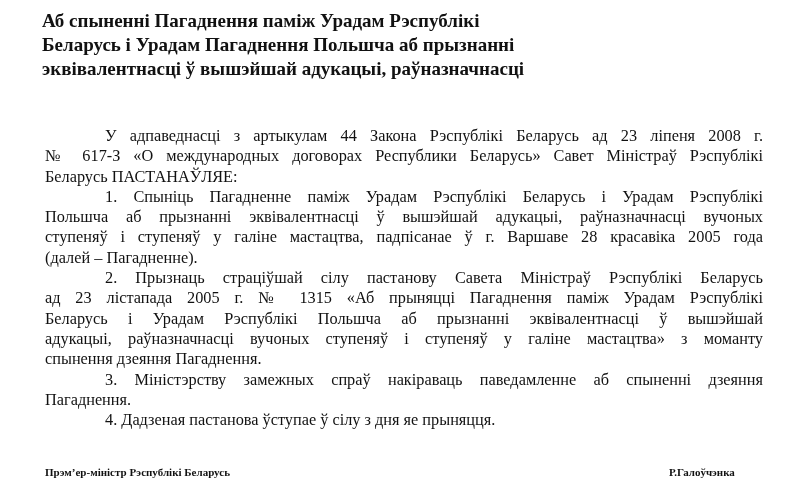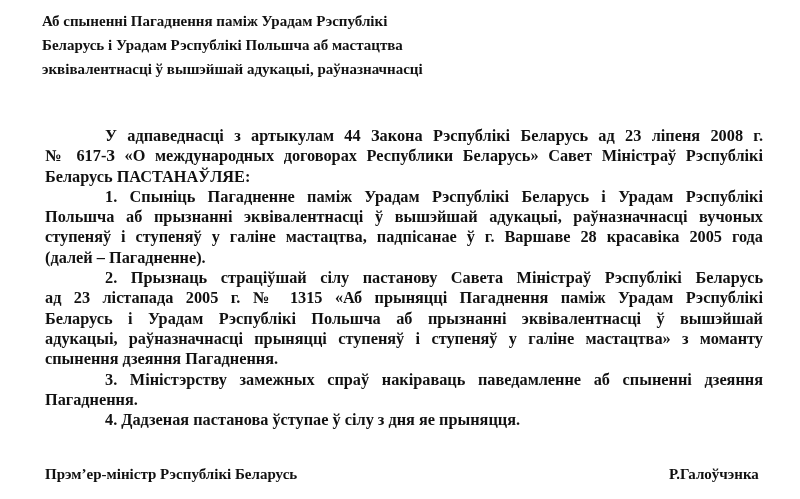--- a/index.html
+++ b/index.html
@@ -1,36 +1,36 @@
 <!DOCTYPE html>
 <html><head>
 <meta charset="utf-8">
 <style>
   html, body { margin: 0; padding: 0; background: #ffffff; }
   body { width: 800px; height: 499px; overflow: hidden; position: relative;
          font-family: "Liberation Serif", "DejaVu Serif", serif; color: #111; }
   .title { position: absolute; left: 42px; top: 9px; width: 560px;
-           font-weight: bold; font-size: 15px; line-height: 24px; }
+           font-weight: bold; font-size: 19px; line-height: 24px; }
   .title div { white-space: nowrap; }
   .body { position: absolute; left: 45px; top: 126px; width: 718px;
           font-size: 16.3px; line-height: 20.3px; }
-  .para { text-align: justify; text-align-last: left; font-weight: bold; }
+  .para { text-align: justify; text-align-last: left; }
   .line { display: block; white-space: nowrap; text-align-last: justify; }
   .line.last { text-align-last: left; }
-  .sig { position: absolute; top: 466px; font-weight: bold; font-size: 15px;
+  .sig { position: absolute; top: 466px; font-weight: bold; font-size: 11px;
          white-space: nowrap; }
   .sig.left { left: 45px; }
   .sig.right { left: 661px; margin-left: 8px; }
 </style>
 </head>
 <body>
 
 <div class="title">
   <div>Аб спыненні Пагаднення паміж Урадам Рэспублікі</div>
-  <div>Беларусь і Урадам Рэспублікі Польшча аб мастацтва</div>
+  <div>Беларусь і Урадам Пагаднення Польшча аб прызнанні</div>
   <div>эквівалентнасці ў вышэйшай адукацыі, раўназначнасці</div>
 </div>
 
 <div class="body">
   <div class="para">
     <span class="line" style="padding-left:60px">У адпаведнасці з артыкулам 44 Закона Рэспублікі Беларусь ад 23 ліпеня 2008 г.</span>
     <span class="line">№ 617-З «О международных договорах Республики Беларусь» Савет Міністраў Рэспублікі</span>
     <span class="line last">Беларусь ПАСТАНАЎЛЯЕ:</span>
   </div>
 
@@ -38,21 +38,21 @@
     <span class="line" style="padding-left:60px">1. Спыніць Пагадненне паміж Урадам Рэспублікі Беларусь і Урадам Рэспублікі</span>
     <span class="line">Польшча аб прызнанні эквівалентнасці ў вышэйшай адукацыі, раўназначнасці вучоных</span>
     <span class="line">ступеняў і ступеняў у галіне мастацтва, падпісанае ў г. Варшаве 28 красавіка 2005 года</span>
     <span class="line last">(далей – Пагадненне).</span>
   </div>
 
   <div class="para">
     <span class="line" style="padding-left:60px">2. Прызнаць страціўшай сілу пастанову Савета Міністраў Рэспублікі Беларусь</span>
     <span class="line">ад 23 лістапада 2005 г. № 1315 «Аб прыняцці Пагаднення паміж Урадам Рэспублікі</span>
     <span class="line">Беларусь і Урадам Рэспублікі Польшча аб прызнанні эквівалентнасці ў вышэйшай</span>
-    <span class="line">адукацыі, раўназначнасці прыняцці ступеняў і ступеняў у галіне мастацтва» з моманту</span>
+    <span class="line">адукацыі, раўназначнасці вучоных ступеняў і ступеняў у галіне мастацтва» з моманту</span>
     <span class="line last">спынення дзеяння Пагаднення.</span>
   </div>
 
   <div class="para">
     <span class="line" style="padding-left:60px">3. Міністэрству замежных спраў накіраваць паведамленне аб спыненні дзеяння</span>
     <span class="line last">Пагаднення.</span>
   </div>
 
   <div class="para">
     <span class="line last" style="padding-left:60px">4. Дадзеная пастанова ўступае ў сілу з дня яе прыняцця.</span>

